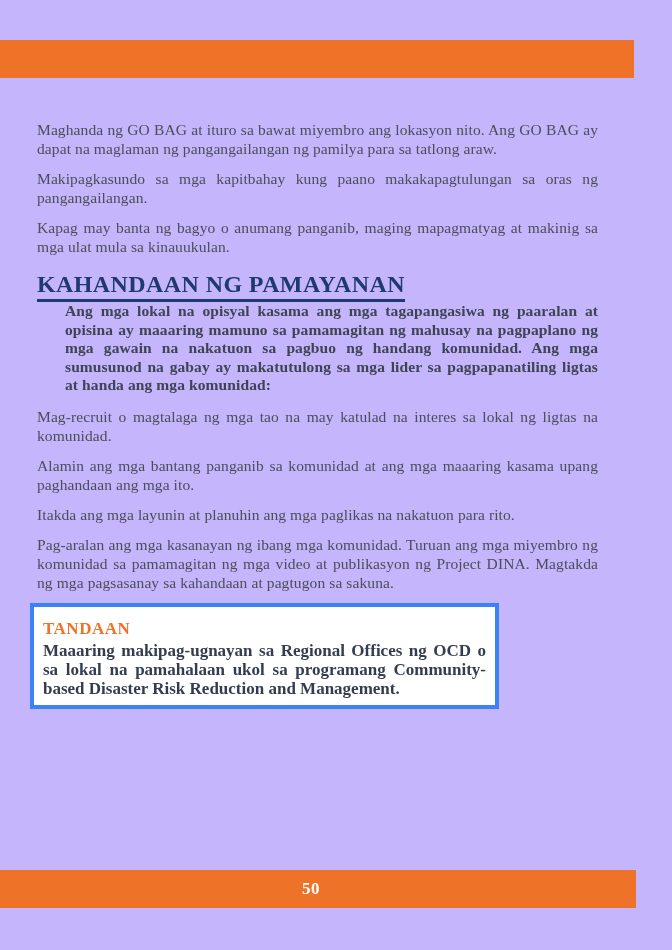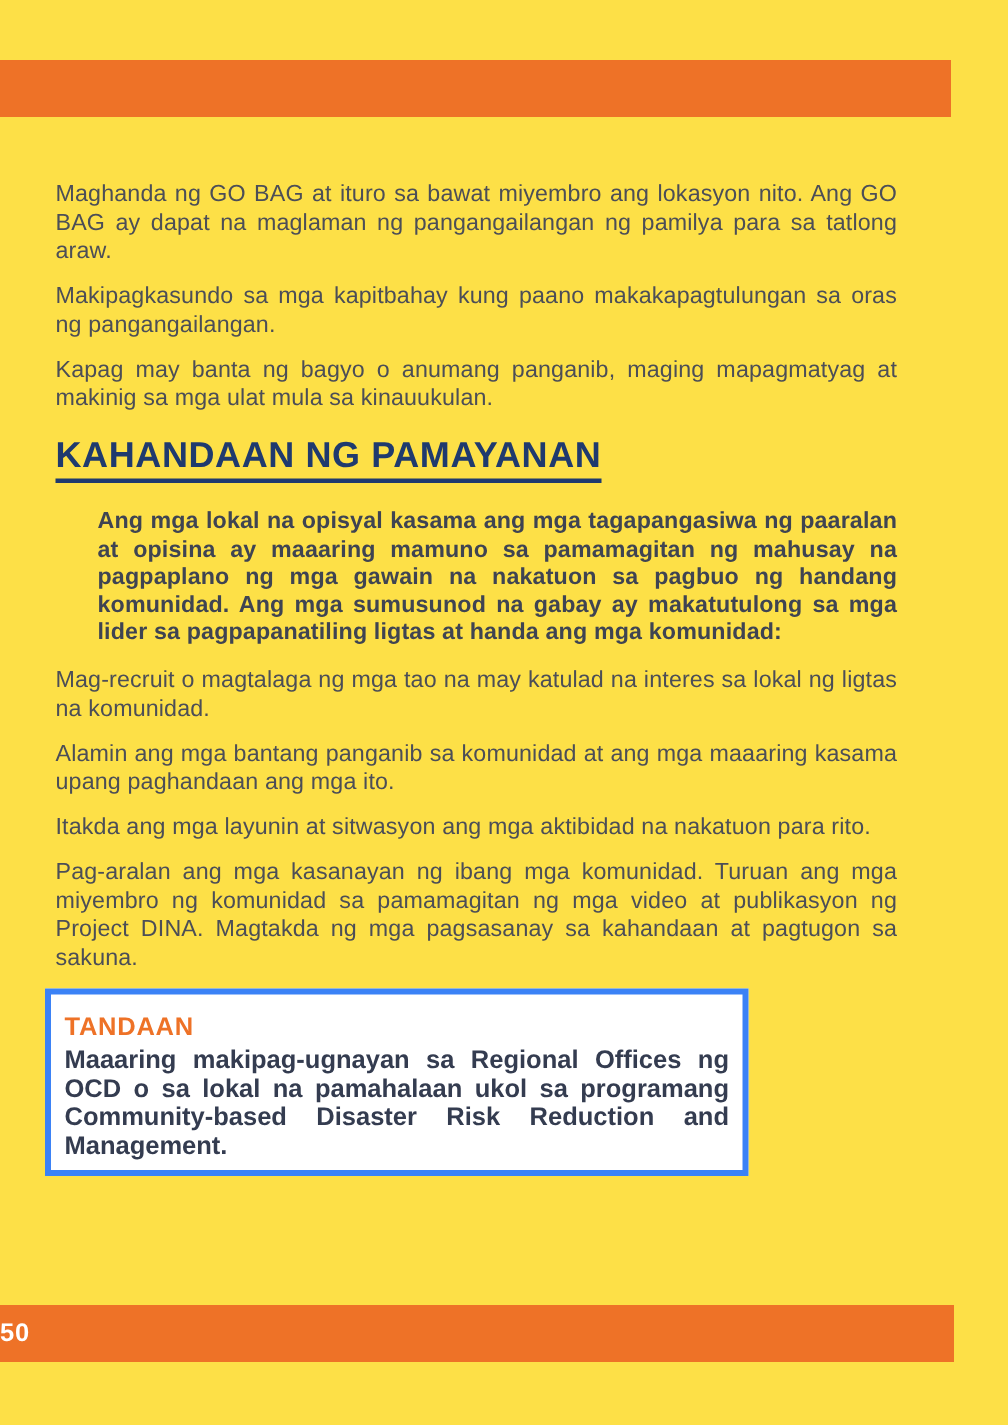--- a/index.html
+++ b/index.html
@@ -1,42 +1,42 @@
 <!DOCTYPE html>
 <html><head>
 <meta charset="utf-8">
 <style>
   * { margin:0; padding:0; box-sizing:border-box; }
   html, body { background:#ffffff; }
   .page {
     position:relative;
     width:672px; height:950px;
-    background:#fde047;
+    background:#c4b5fd;
     overflow:hidden;
-    font-family:Liberation Sans, sans-serif;
+    font-family:Liberation Serif, serif;
   }
   .band { background:#EE7227; height:38px; }
   .band-top { position:absolute; top:40px; left:0; width:634px; }
   .band-bottom {
     position:absolute; top:870px; left:0; width:636px;
-    display:flex; align-items:center; justify-content:flex-start;
+    display:flex; align-items:center; justify-content:center;
     padding-right:14px;
   }
   .page-num {
     color:#ffffff; font-weight:bold; font-size:17px; letter-spacing:0.5px;
   }
   .content { position:absolute; top:120px; left:37px; width:561px; }
   p.body {
     font-size:15.5px; line-height:19px;
     color:#4C4E57;
     text-align:justify;
     margin-bottom:11px;
     letter-spacing:0.1px;
   }
-  h1.heading { margin:12px 0 17px 0; line-height:26px; }
+  h1.heading { margin:12px 0 0 0; line-height:26px; }
   .heading-text {
     display:inline-block;
     font-size:24px; font-weight:bold;
     color:#1F3A6E;
     letter-spacing:0.4px;
     border-bottom:3px solid #1F3A6E;
     padding-bottom:2px;
   }
   p.lead {
     font-weight:bold;
@@ -80,21 +80,21 @@
     <p class="body">Kapag may banta ng bagyo o anumang panganib, maging mapagmatyag at makinig sa mga ulat mula sa kinauukulan.</p>
 
     <h1 class="heading">
       <span class="heading-text">KAHANDAAN NG PAMAYANAN</span>
     </h1>
 
     <p class="body lead">Ang mga lokal na opisyal kasama ang mga tagapangasiwa ng paaralan at opisina ay maaaring mamuno sa pamamagitan ng mahusay na pagpaplano ng mga gawain na nakatuon sa pagbuo ng handang komunidad. Ang mga sumusunod na gabay ay makatutulong sa mga lider sa pagpapanatiling ligtas at handa ang mga komunidad:</p>
 
     <p class="body">Mag-recruit o magtalaga ng mga tao na may katulad na interes sa lokal ng ligtas na komunidad.</p>
     <p class="body">Alamin ang mga bantang panganib sa komunidad at ang mga maaaring kasama upang paghandaan ang mga ito.</p>
-    <p class="body">Itakda ang mga layunin at sitwasyon ang mga aktibidad na nakatuon para rito.</p>
+    <p class="body">Itakda ang mga layunin at planuhin ang mga paglikas na nakatuon para rito.</p>
     <p class="body">Pag-aralan ang mga kasanayan ng ibang mga komunidad.  Turuan ang mga miyembro ng komunidad sa pamamagitan ng mga video at publikasyon ng Project DINA.  Magtakda ng mga pagsasanay sa kahandaan at pagtugon sa sakuna.</p>
 
     <aside class="callout">
       <div class="callout-title">TANDAAN</div>
       <p class="callout-body">Maaaring makipag-ugnayan sa Regional Offices ng OCD o sa lokal na pamahalaan ukol sa programang Community-based Disaster Risk Reduction and Management.</p>
     </aside>
   </main>
 
   <footer class="band band-bottom">
     <span class="page-num">50</span>

